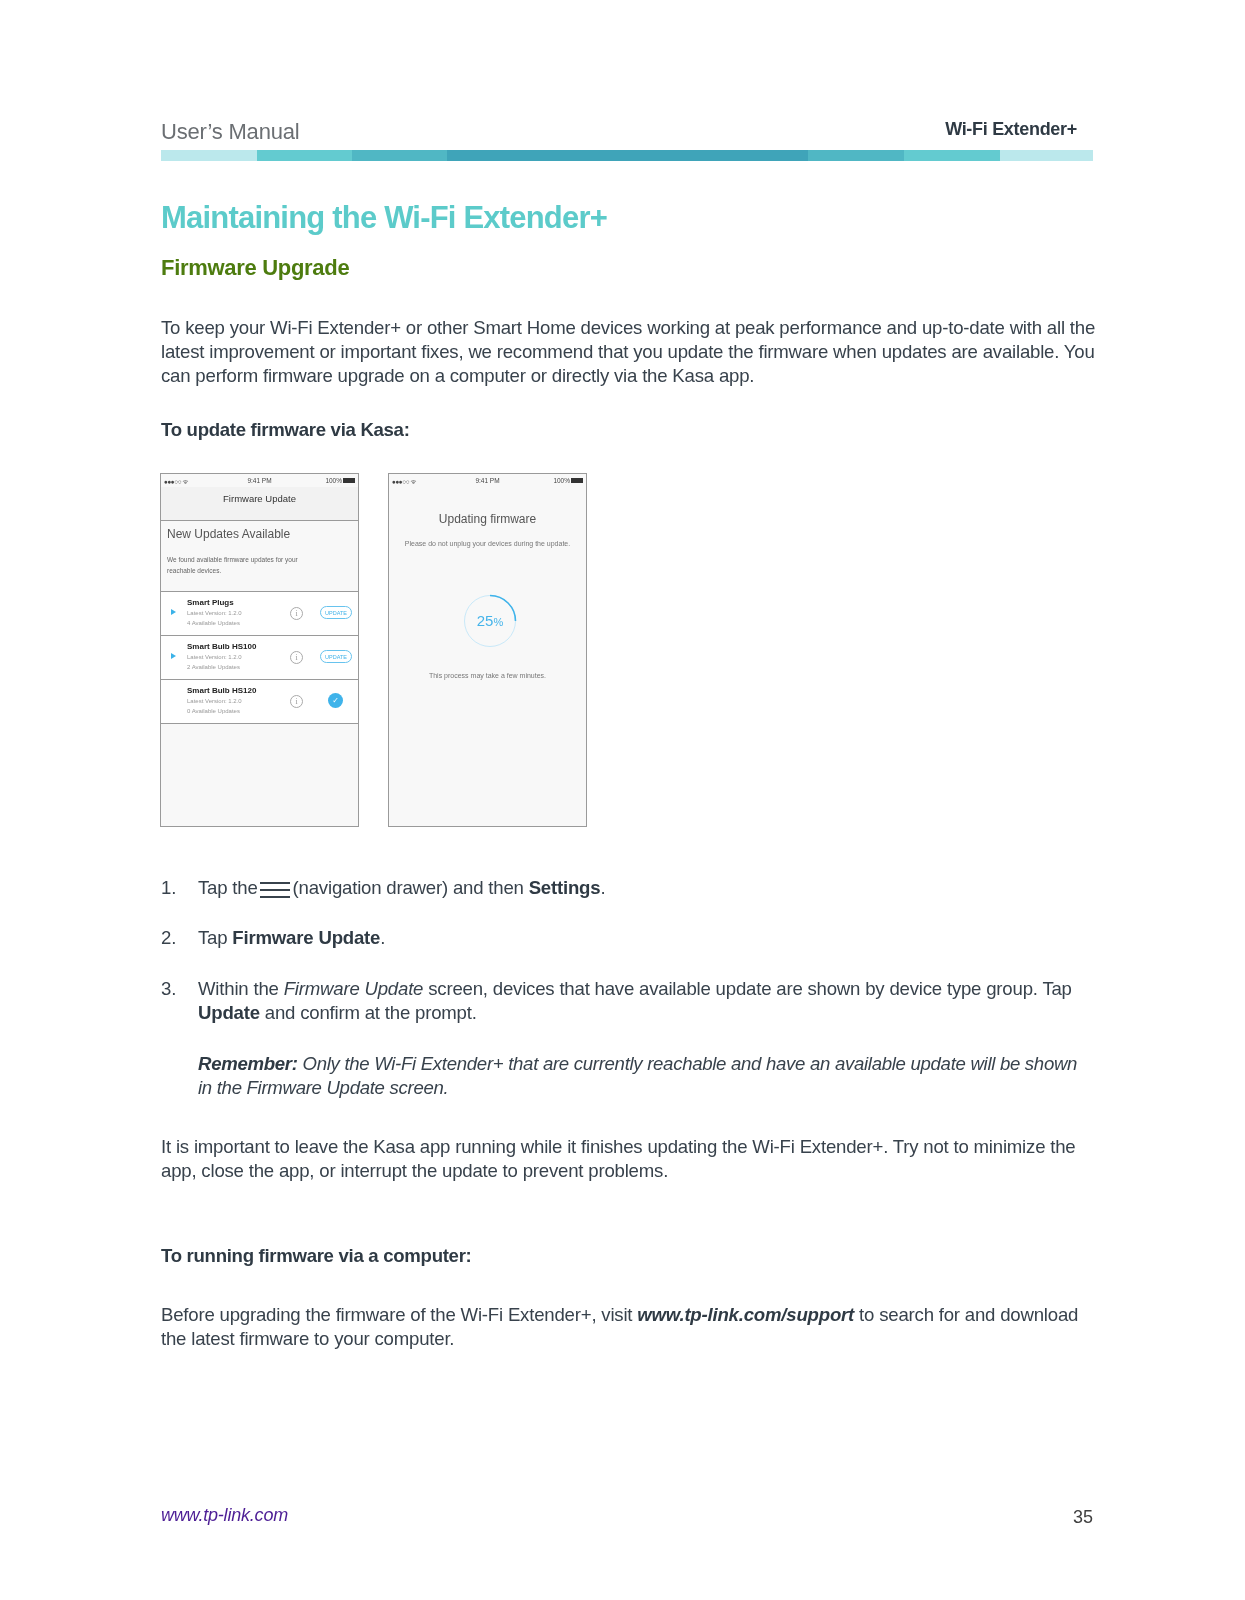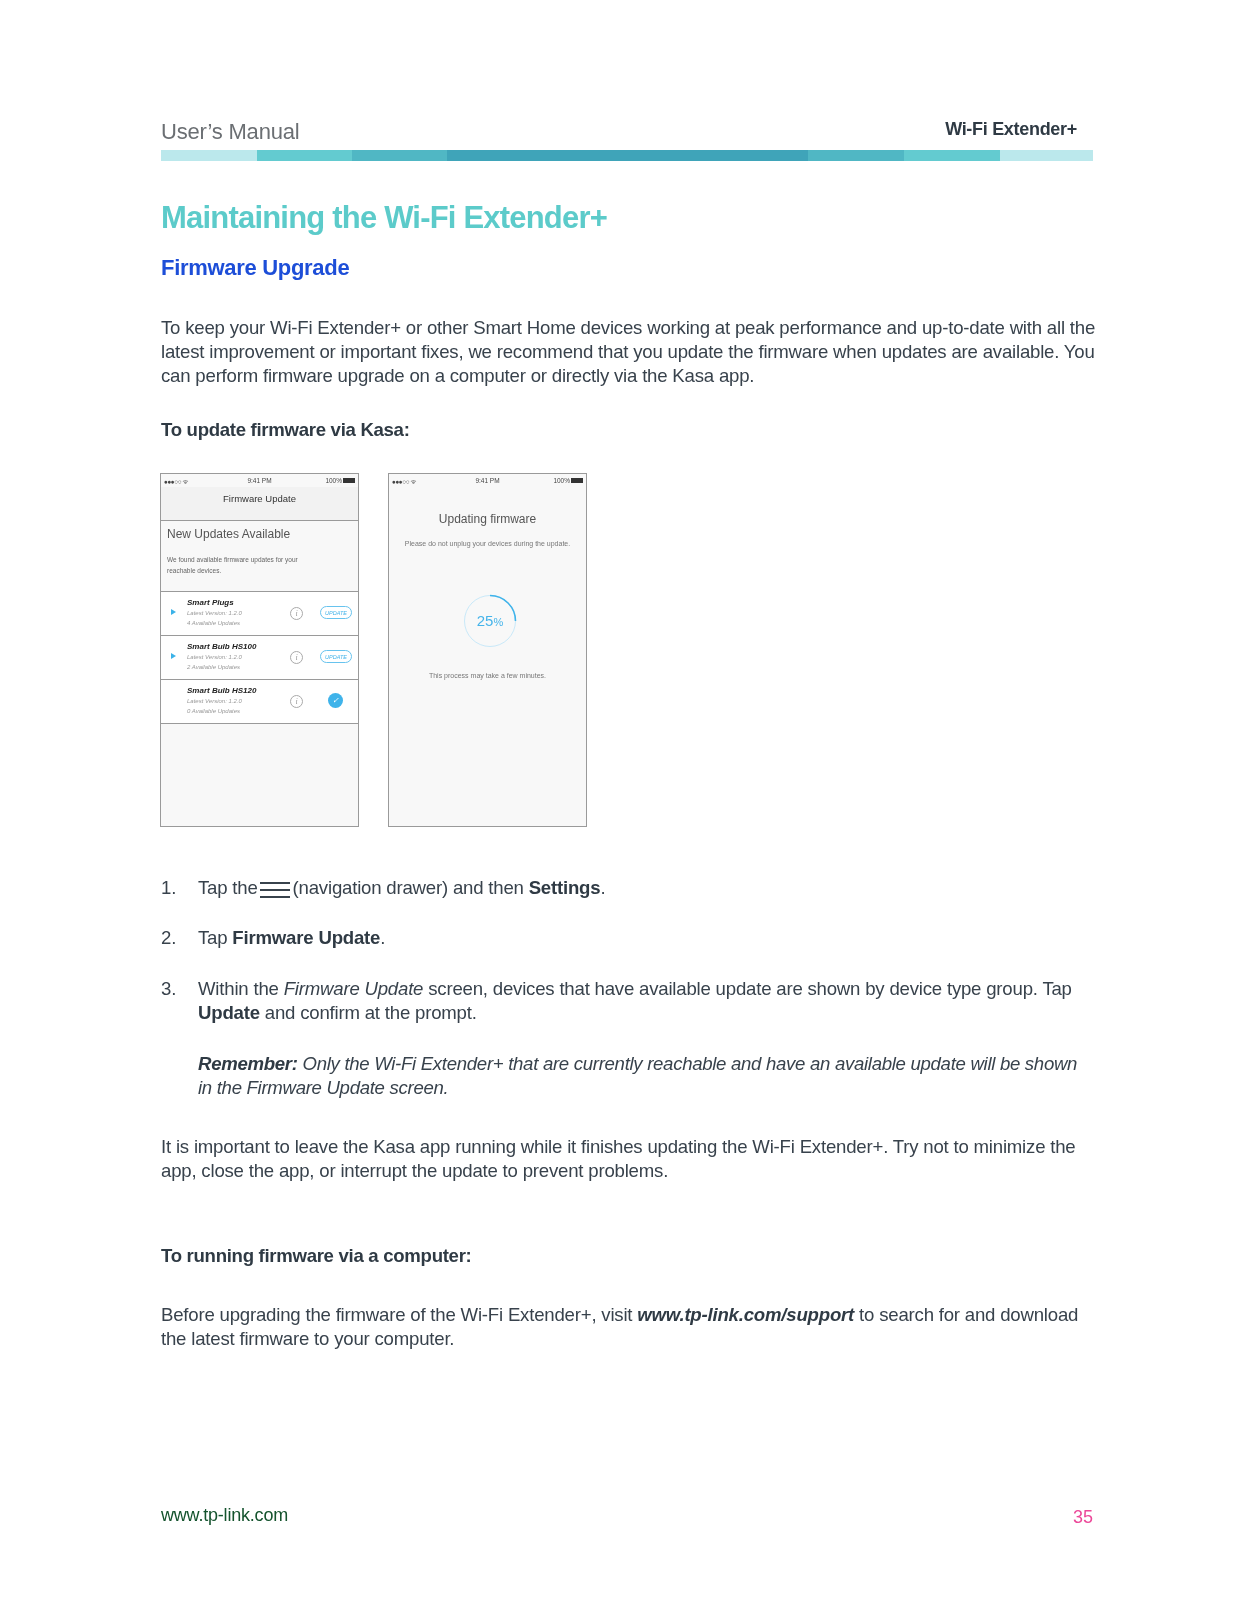--- a/index.html
+++ b/index.html
@@ -4,45 +4,45 @@
 <style>
   html, body { margin:0; padding:0; background:#ffffff; }
   body { width:1245px; height:1600px; position:relative; overflow:hidden;
          font-family:"Liberation Sans", sans-serif; color:#343e48; }
   .abs { position:absolute; }
   .hdr-left { left:161px; top:119px; font-size:22px; color:#6b6f73; letter-spacing:-0.2px; }
   .hdr-right { right:168px; top:119px; font-size:18px; font-weight:bold; color:#2f3a44; letter-spacing:-0.3px; }
   .bar { left:161px; top:150px; width:932px; height:11px; display:flex; }
   .bar span { display:block; height:100%; }
   .title { left:161px; top:200px; font-size:31px; font-weight:bold; color:#5ccbca; letter-spacing:-0.8px; }
-  .subtitle { left:161px; top:255px; font-size:22px; font-weight:bold; color:#1d4ed8; letter-spacing:-0.3px; }
+  .subtitle { left:161px; top:255px; font-size:22px; font-weight:bold; color:#4d7c0f; letter-spacing:-0.3px; }
   .para { left:161px; width:940px; font-size:18.6px; line-height:24px; color:#38424c; letter-spacing:-0.2px; }
   .lead { left:161px; font-size:18.6px; font-weight:bold; color:#2f3a44; letter-spacing:-0.3px; }
   .step { left:161px; width:940px; font-size:18.6px; line-height:24px; color:#38424c; letter-spacing:-0.2px; }
   .step .num { position:absolute; left:0; }
   .step .txt { position:absolute; left:37px; width:890px; }
   .remember { left:198px; width:890px; font-size:18.6px; line-height:24px; font-style:italic; color:#38424c; letter-spacing:-0.3px; }
   b { color:#2f3a44; }
   .menu-glyph { display:inline-block; width:30px; height:18px; vertical-align:-4px; position:relative; margin:0 3px 0 2px; }
   .menu-glyph i { position:absolute; left:0; right:0; height:1.6px; background:#38424c; }
-  .footer-left { left:161px; top:1505px; font-size:18px; color:#14532d; letter-spacing:-0.2px; }
-  .footer-right { right:152px; top:1507px; font-size:18px; color:#ec4899; }
+  .footer-left { left:161px; top:1505px; font-size:18px; color:#4c1d95; letter-spacing:-0.2px;font-style:italic; }
+  .footer-right { right:152px; top:1507px; font-size:18px; color:#404040; }
 
   
   .phone { position:absolute; top:473px; width:199px; height:354px; border:1.5px solid #9a9a9a; background:#f8f8f8; box-sizing:border-box; font-family:"Liberation Sans", sans-serif; color:#444; overflow:hidden; }
   .status { position:absolute; left:0; right:0; top:0; height:14px; font-size:6.5px; color:#444; }
   .status .sig { position:absolute; left:3px; top:3px; letter-spacing:-0.5px; }
   .status .time { position:absolute; left:0; right:0; top:3px; text-align:center; }
   .status .bat { position:absolute; right:3px; top:3px; }
   .status .batbox { display:inline-block; width:12px; height:5px; background:#333; vertical-align:0; margin-left:1px; }
   .p1-nav { position:absolute; left:0; right:0; top:13px; height:33px; line-height:24px; text-align:center; font-size:9.5px; color:#333; background:#f2f2f2; border-bottom:1px solid #9a9a9a; }
   .p1-head { position:absolute; left:6px; top:53px; font-size:12px; color:#555; }
   .p1-desc { position:absolute; left:6px; top:80px; width:160px; font-size:6.5px; line-height:11px; color:#666; }
   .p1-list { position:absolute; left:0; right:0; top:117px; border-top:1px solid #9a9a9a; background:#ffffff; }
-  .row { position:relative; height:43px; border-bottom:1px solid #9a9a9a;font-style:italic; }
+  .row { position:relative; height:43px; border-bottom:1px solid #9a9a9a; }
   .row .arrow { position:absolute; left:10px; top:17px; width:0; height:0; border-left:5px solid #3bb2e8; border-top:3.5px solid transparent; border-bottom:3.5px solid transparent; }
   .row .name { position:absolute; left:26px; top:6px; font-size:8px; font-weight:bold; color:#222; }
   .row .ver { position:absolute; left:26px; top:18px; font-size:6px; color:#999; }
   .row .cnt { position:absolute; left:26px; top:28px; font-size:6px; color:#999; }
   .row .info { position:absolute; left:129px; top:15px; width:11px; height:11px; border:1px solid #aaa; border-radius:50%; font-size:8px; line-height:11px; text-align:center; color:#999; font-family:"Liberation Serif", serif; }
   .row .upd { position:absolute; left:159px; top:14px; width:32px; height:13px; border:1px solid #67c3ee; border-radius:8px; font-size:5.5px; line-height:13px; text-align:center; color:#45b4ea; background:#fff; box-sizing:border-box; }
   .row .done { position:absolute; left:167px; top:13px; width:15px; height:15px; border-radius:50%; background:#3fb3ea; color:#fff; font-size:8px; line-height:15px; text-align:center; }
   .p2-title { position:absolute; left:0; right:0; top:38px; text-align:center; font-size:12px; color:#555; }
   .p2-desc { position:absolute; left:10px; right:10px; top:63px; text-align:center; font-size:7px; line-height:14px; color:#777; }
   .p2-ring { position:absolute; left:74px; top:120px; width:54px; height:54px; }

